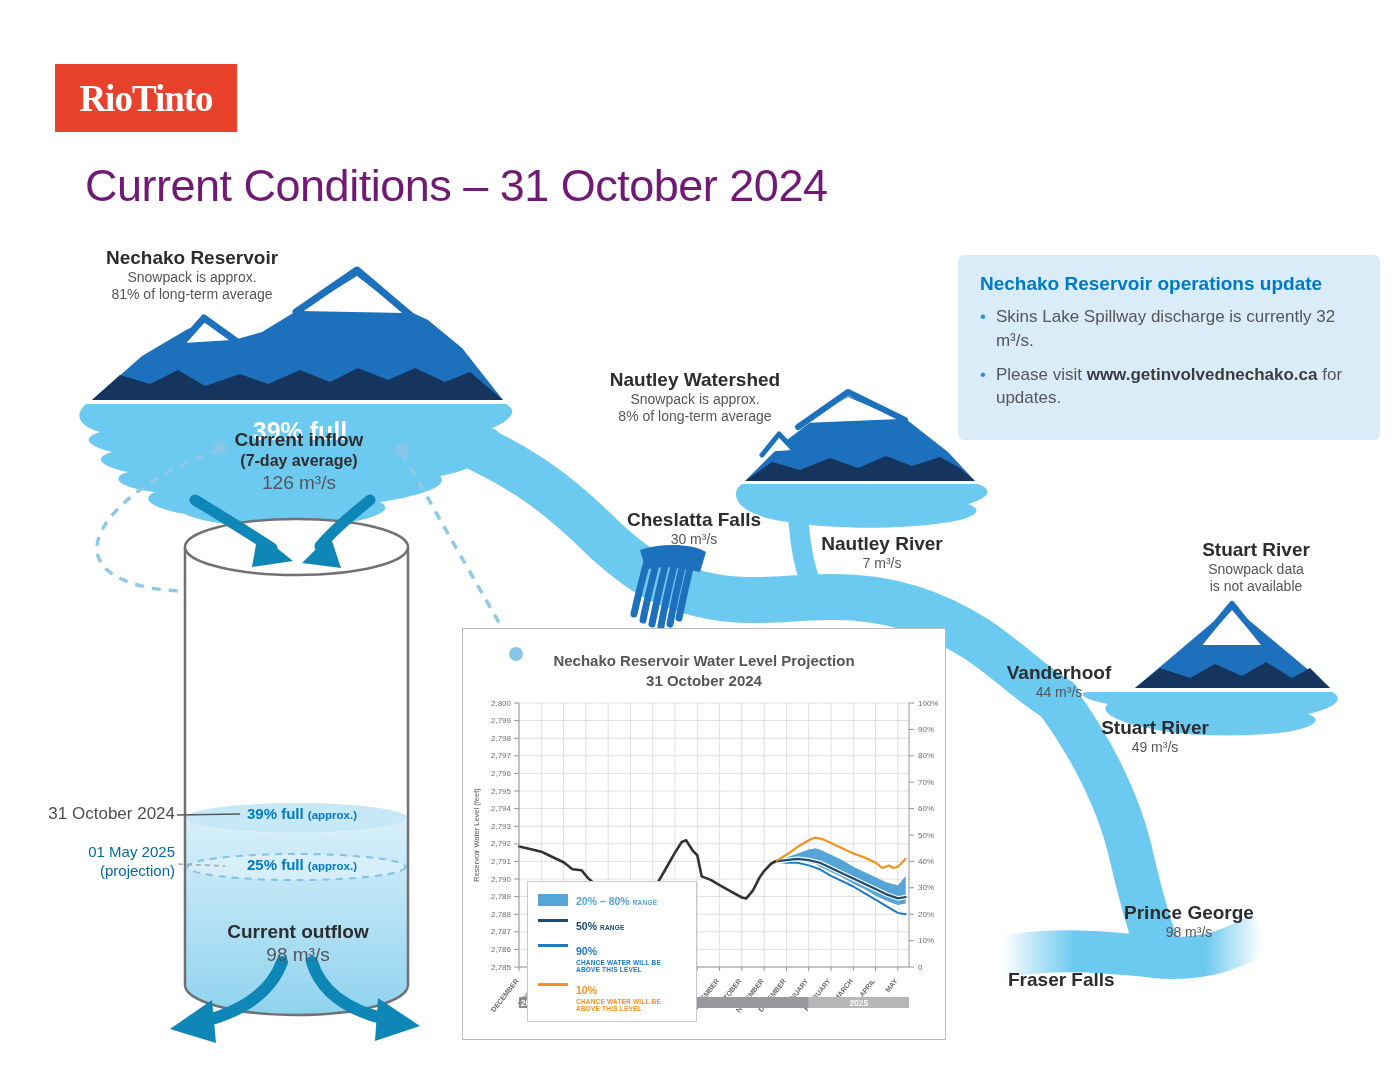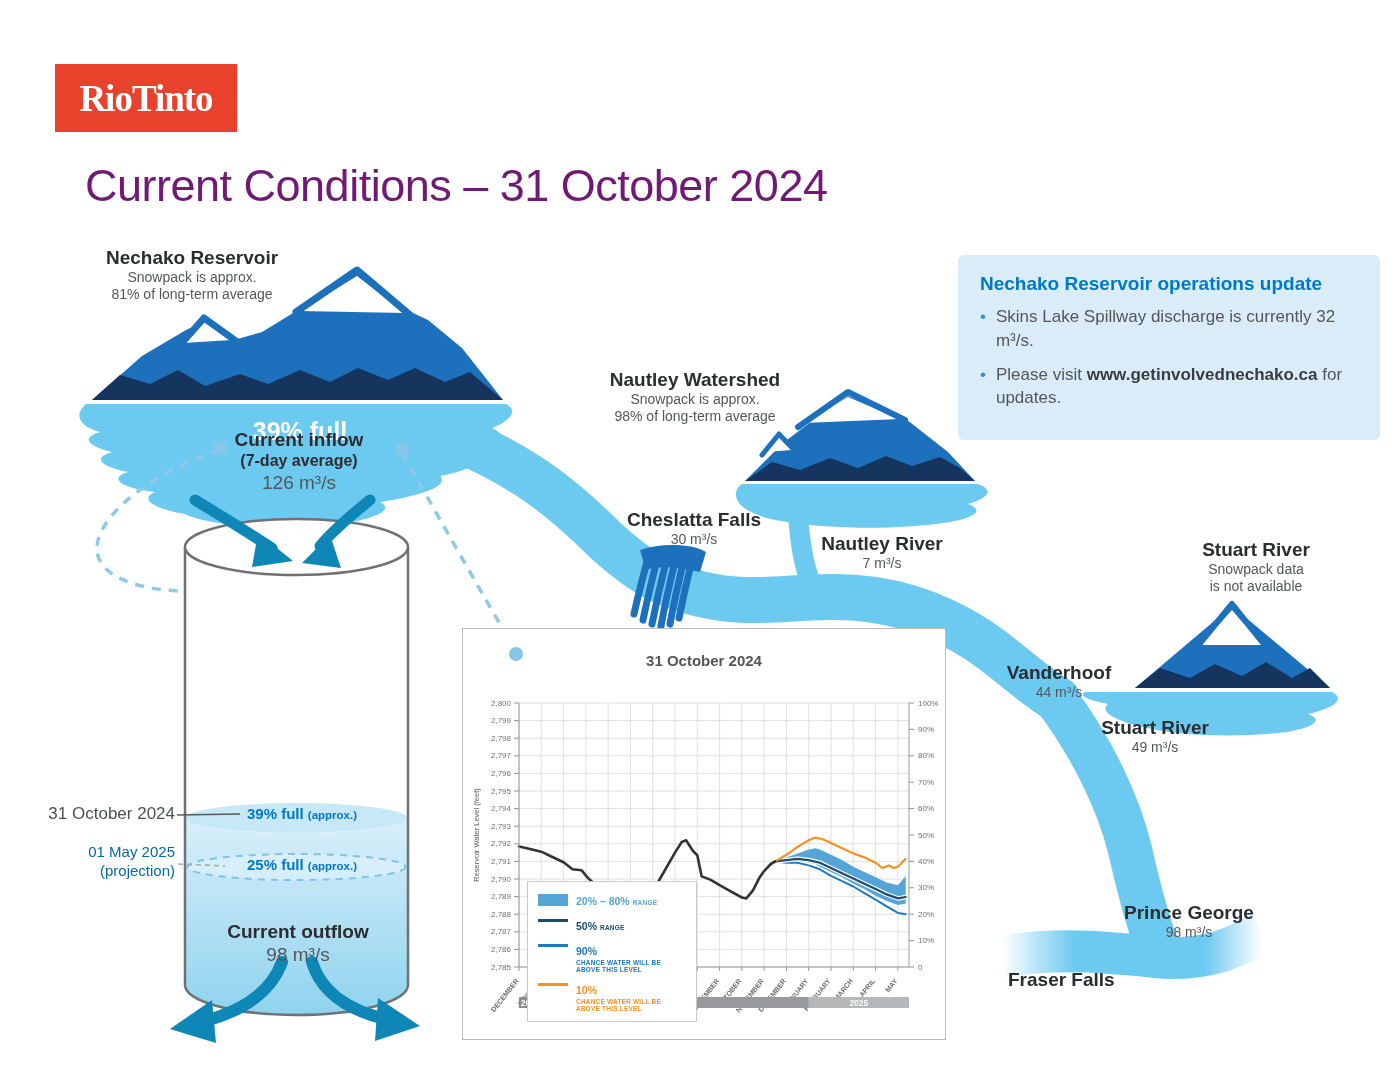--- a/index.html
+++ b/index.html
@@ -176,21 +176,21 @@
   <div class="lbl ctr full39" style="left:300px;top:416px;">39% full</div>
   <div class="lbl ctr" style="left:299px;top:428px;width:240px;">
     <div class="b-dark name19">Current inflow</div>
     <div class="small-bold">(7-day average)</div>
     <div class="sub name19">126 m³/s</div>
   </div>
 
   <div class="lbl ctr" style="left:695px;top:368px;width:320px;">
     <div class="b-dark name19">Nautley Watershed</div>
     <div class="sub val18">Snowpack is approx.</div>
-    <div class="sub val18">98% of long-term average</div>
+    <div class="sub val18">8% of long-term average</div>
   </div>
   <div class="lbl ctr" style="left:694px;top:508px;width:220px;">
     <div class="b-dark name19">Cheslatta Falls</div>
     <div class="sub val18">30 m³/s</div>
   </div>
   <div class="lbl ctr" style="left:882px;top:532px;width:200px;">
     <div class="b-dark name19">Nautley River</div>
     <div class="sub val18">7 m³/s</div>
   </div>
 
@@ -241,20 +241,21 @@
       </li>
       <li>
         <span class="dot">•</span>
         <span><span>Please visit </span><b>www.getinvolvednechako.ca</b><span> for updates.</span></span>
       </li>
     </ul>
   </div>
 
   <div class="chart-box">
     <div class="chart-title">
+      <div>Nechako Reservoir Water Level Projection</div>
       <div>31 October 2024</div>
     </div>
     <svg id="chart-svg" width="479" height="407" viewBox="0 0 479 407">
         <line x1="56" y1="74" x2="56" y2="338" stroke="#dcdddf" stroke-width="0.9"></line>
         <line x1="78.28571428571428" y1="74" x2="78.28571428571428" y2="338" stroke="#dcdddf" stroke-width="0.9"></line>
         <line x1="100.57142857142857" y1="74" x2="100.57142857142857" y2="338" stroke="#dcdddf" stroke-width="0.9"></line>
         <line x1="122.85714285714286" y1="74" x2="122.85714285714286" y2="338" stroke="#dcdddf" stroke-width="0.9"></line>
         <line x1="145.14285714285714" y1="74" x2="145.14285714285714" y2="338" stroke="#dcdddf" stroke-width="0.9"></line>
         <line x1="167.42857142857142" y1="74" x2="167.42857142857142" y2="338" stroke="#dcdddf" stroke-width="0.9"></line>
         <line x1="189.71428571428572" y1="74" x2="189.71428571428572" y2="338" stroke="#dcdddf" stroke-width="0.9"></line>

